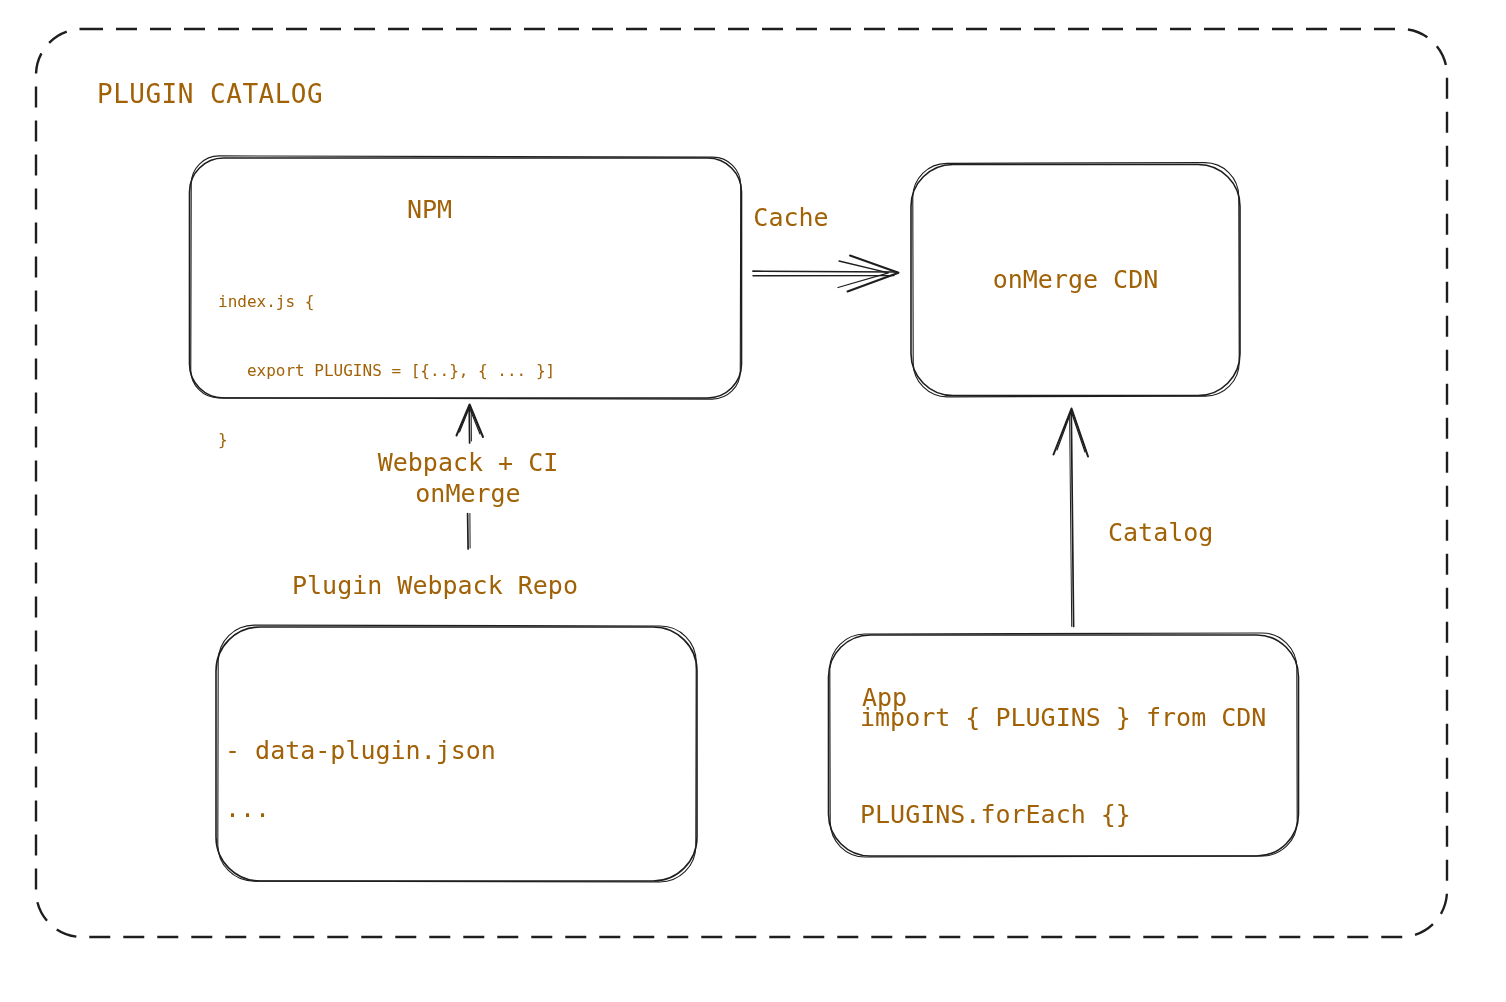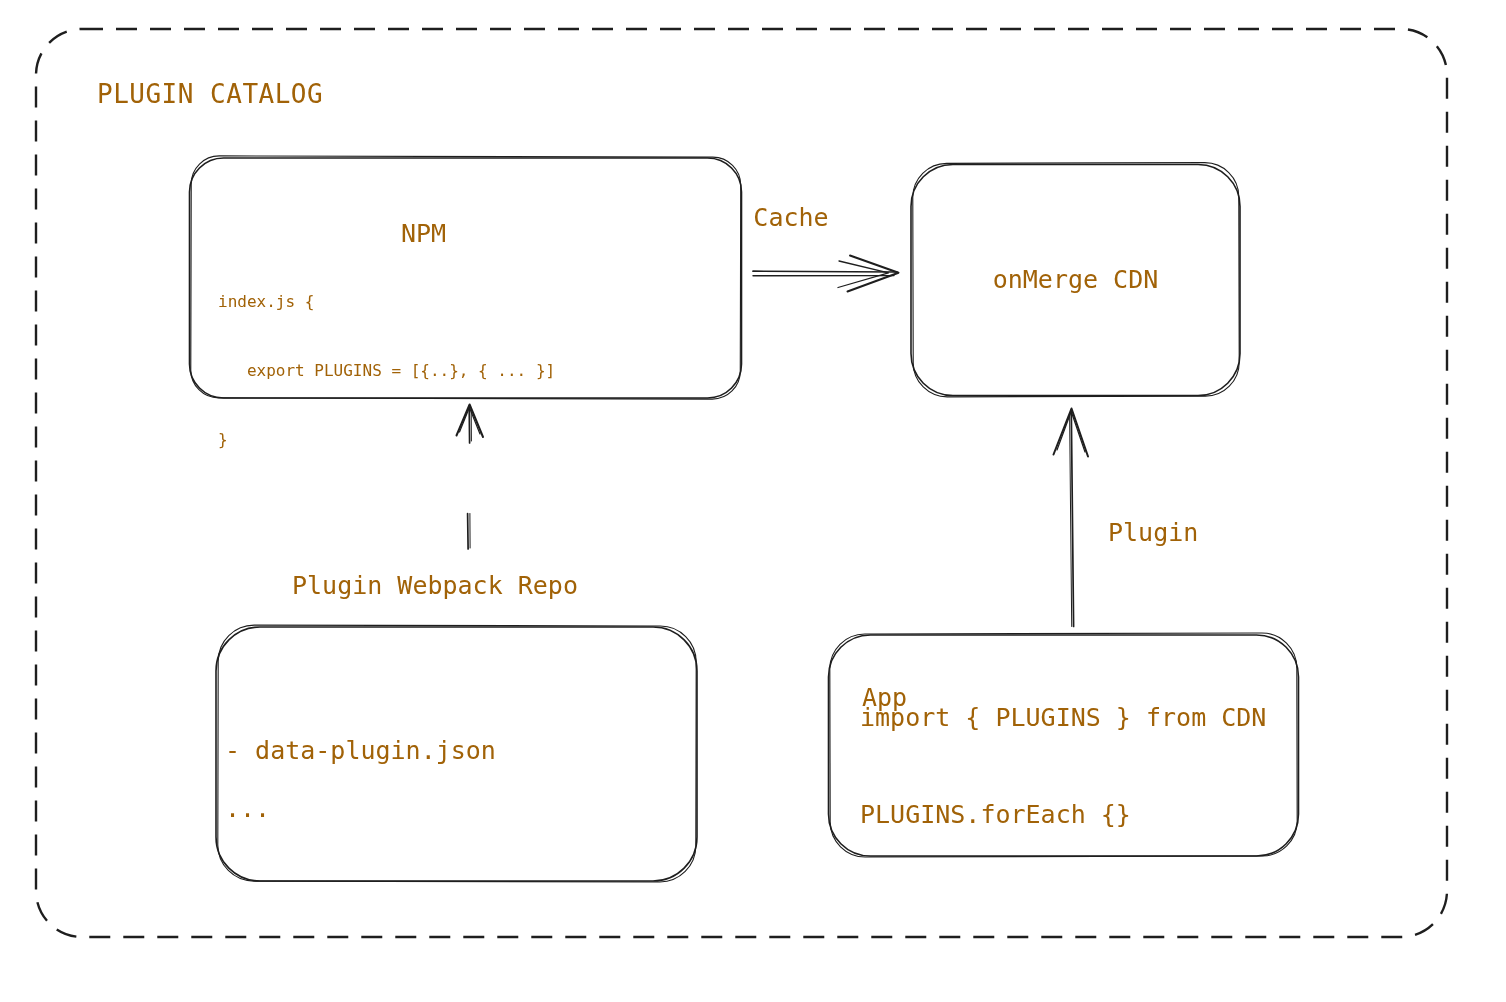--- a/index.html
+++ b/index.html
@@ -86,37 +86,41 @@
     <g>
       <path class="ln" stroke-width="1.7" d="M1071.3 410 L1073.6 626.5"></path>
       <path class="ln" stroke-width="1" d="M1069.6 414 L1071.7 626.5"></path>
       <path class="ln" stroke-width="2" d="M1053.5 454.5 L1071.5 408.5 L1088 456.5"></path>
       <path class="ln" stroke-width="1.2" d="M1057 450 L1071.2 411.5 L1085 452"></path>
     </g>
   </svg>
 
   <div class="txt title" style="left:97px; top:79px;">PLUGIN CATALOG</div>
 
-  <div class="txt center" style="left:180px; top:194px; width:487px;margin-top:24px;">NPM</div>
+  <div class="txt center" style="left:186px; top:194px; width:487px;">NPM</div>
   <div class="layer" style="left:218px; top:249px; position:absolute;">
     <div class="txt code24" style="position:static;">index.js {</div>
     <div class="txt code24" style="position:static;">   export PLUGINS = [{..}, { ... }]</div>
     <div class="txt code24" style="position:static;">}</div>
   </div>
 
   <div class="txt center" style="left:716px; top:202px; width:150px;">Cache</div>
 
   <div class="txt center" style="left:911px; top:264px; width:329px;">onMerge CDN</div>
 
+  <div class="layer" style="left:318px; top:447px; width:300px; position:absolute;">
+    <div class="txt center" style="position:static;">Webpack + CI</div>
+    <div class="txt center" style="position:static;">onMerge</div>
+  </div>
 
   <div class="txt center" style="left:285px; top:570px; width:300px;">Plugin Webpack Repo</div>
   <div class="layer" style="left:225px; top:709px; position:absolute;">
     <div class="txt lh33" style="position:static;">- data-plugin.json</div>
     <div class="txt lh33" style="position:static;">...</div>
   </div>
 
-  <div class="txt" style="left:1108px; top:517px;">Plugin</div>
+  <div class="txt" style="left:1108px; top:517px;">Catalog</div>
 
   <div class="txt" style="left:862px; top:682px;">App</div>
   <div class="txt" style="left:860px; top:702px;">import { PLUGINS } from CDN</div>
   <div class="txt" style="left:860px; top:799px;">PLUGINS.forEach {}</div>
 
 </div>
 
 </body></html>

